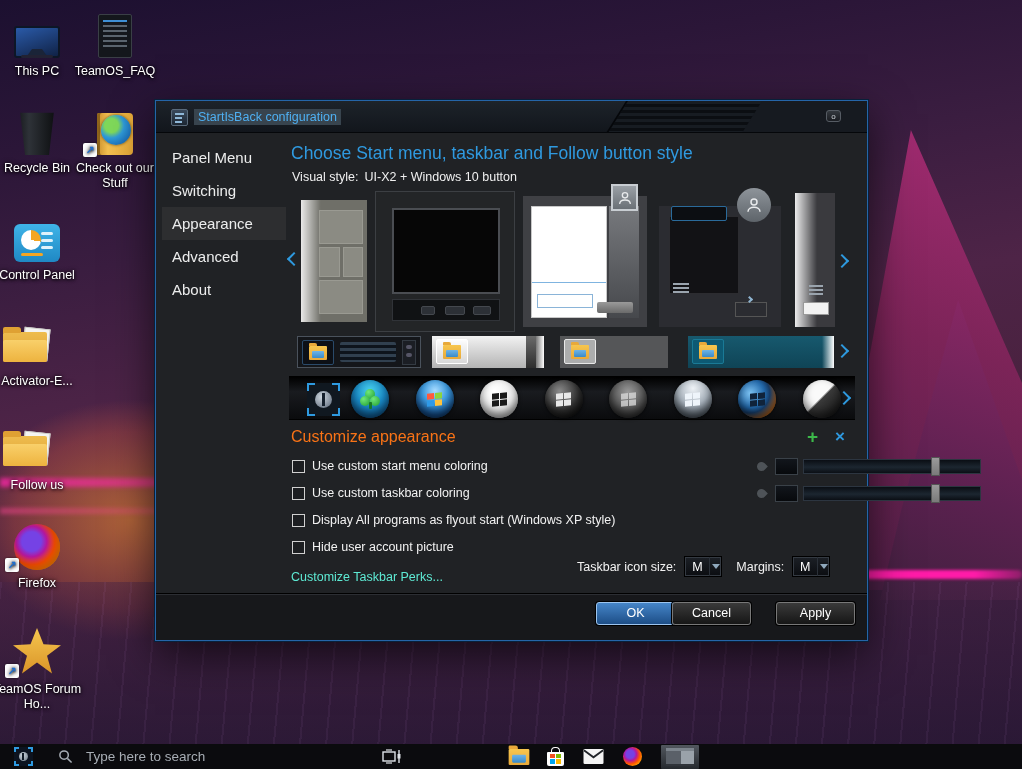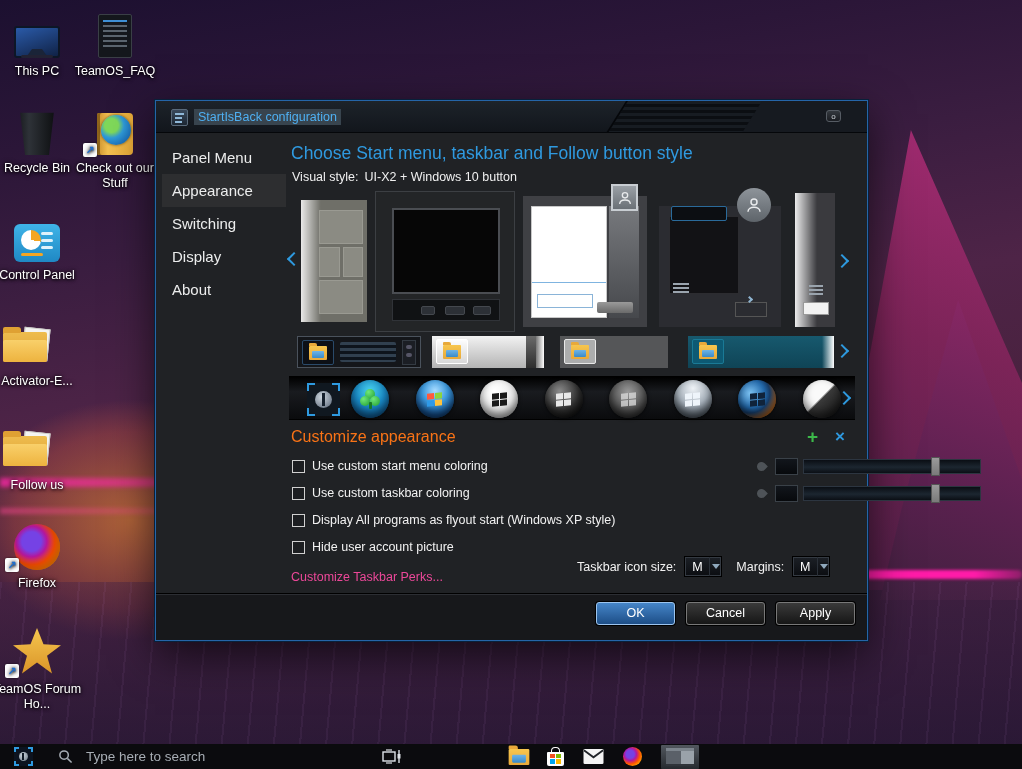--- a/index.html
+++ b/index.html
@@ -181,21 +181,21 @@
   .cust-h { position:absolute; left:2px; top:295px; font-size:16px; color:#f97316; }
   .plus { position:absolute; left:518px; top:293px; color:#3cb84a; font-size:19px; font-weight:bold; }
   .xbtn { position:absolute; left:546px; top:294px; color:#2e9ae0; font-size:17px; font-weight:bold; }
   .cbrow { position:absolute; left:3px; height:16px; display:flex; align-items:center; font-size:12.5px; color:#f2f2f2; }
   .cb { width:13px; height:13px; border:1px solid #d0d0d0; background:#1c1e21; margin-right:7px; flex:none; }
   .sgrp { position:absolute; height:18px; }
   .drop { position:absolute; left:0; top:4px; width:9px; height:9px; background:#4e5358; border-radius:0 50% 50% 50%; transform:rotate(135deg); }
   .swatch { position:absolute; left:18px; top:0; width:23px; height:17px; background:linear-gradient(180deg,#12161c,#07090c); border:1px solid #3a4148; }
   .strack { position:absolute; left:46px; top:1px; width:178px; height:15px; background:linear-gradient(180deg,#0a0e14,#1c2630 55%,#0b0f15); border:1px solid #2c3540; }
   .sthumb { position:absolute; top:-3px; width:9px; height:19px; background:linear-gradient(180deg,#9a9a9a,#7a7a7a); border:1px solid #555; }
-  .perks { position:absolute; left:2px; top:437px; font-size:12.5px; color:#ec4899; }
+  .perks { position:absolute; left:2px; top:437px; font-size:12.5px; color:#5eead4; }
   .ddrow { position:absolute; left:288px; top:423px; display:flex; align-items:center; font-size:12.5px; color:#f2f2f2; }
   .ddrow .lab { margin-right:8px; }
   .dd { width:38px; height:21px; background:linear-gradient(180deg,#1c2026,#0b0d11); border:1px solid #000; box-shadow:inset 0 0 0 1px #343a42;
     display:flex; align-items:center; color:#fff; font-size:12.5px; margin-right:14px; }
   .dd .v { flex:1; text-align:center; }
   .dd .ar { width:12px; height:100%; display:flex; align-items:center; justify-content:center; border-left:1px solid #2a3038; }
   .dd .ar i { width:0; height:0; border-left:4px solid transparent; border-right:4px solid transparent; border-top:5px solid #8fa8bc; }
 
   
   .foot { position:absolute; left:0; bottom:0; width:100%; height:47px; background:#17181b; border-top:1px solid #000; box-shadow:inset 0 1px 0 #2c2e33; }
@@ -326,23 +326,23 @@
           <i></i>
           <i></i>
           <i></i>
         </div>
       <div class="ttl">StartIsBack configuration</div>
       <div class="wclose">o</div>
     </div>
 
     <div class="side">
       <div class="it">Panel Menu</div>
+      <div class="it">Switching</div>
       <div class="it sel">Appearance</div>
-      <div class="it">Switching</div>
-      <div class="it">Display</div>
+      <div class="it">Advanced</div>
       <div class="it">About</div>
     </div>
 
     <div class="content">
       <div class="head">Choose Start menu, taskbar and Follow button style</div>
       <div class="vsline">
         <span class="lab">Visual style:</span><span>UI-X2 + Windows 10 button</span>
       </div>
 
       <div class="caro">
@@ -550,21 +550,21 @@
             <span class="v">M</span>
             <span class="ar">
               <i></i>
             </span>
           </span>
       </div>
     </div>
 
     <div class="foot">
       <div class="btn ok" style="left:440px;">OK</div>
-      <div class="btn" style="left:530px;">Cancel</div>
+      <div class="btn" style="left:516px;">Cancel</div>
       <div class="btn" style="left:620px;">Apply</div>
     </div>
   </div>
 
   <div class="sbar">
     <div class="start">
       <span class="sib-mini">
         <span class="mc" style="left:0;top:0;border-right:none;border-bottom:none;"></span>
         <span class="mc" style="right:0;top:0;border-left:none;border-bottom:none;"></span>
         <span class="mc" style="left:0;bottom:0;border-right:none;border-top:none;"></span>

